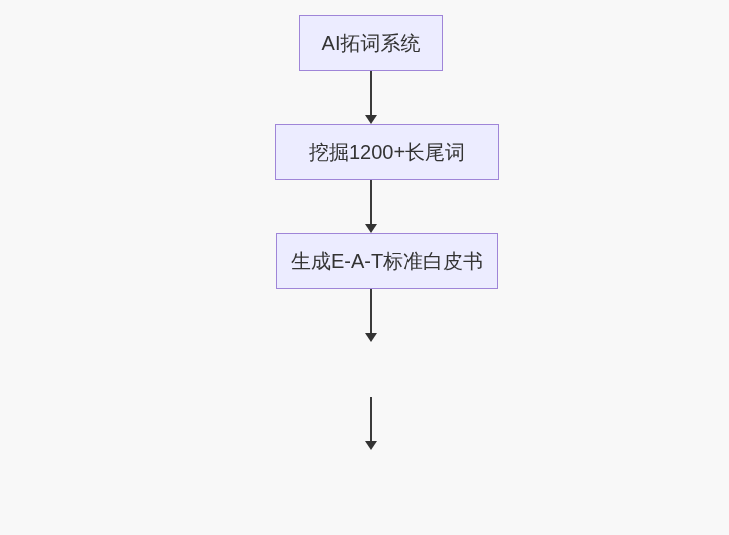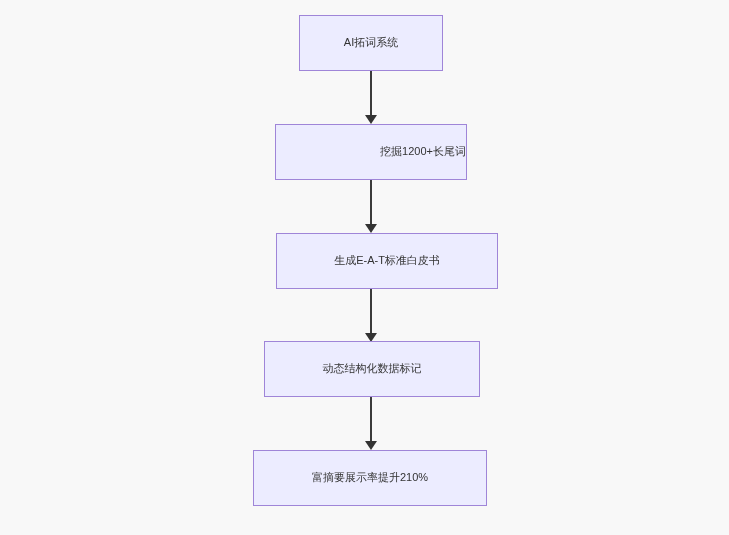--- a/index.html
+++ b/index.html
@@ -22,21 +22,21 @@
   .flow-node {
     position: absolute;
     height: 56px;
     box-sizing: border-box;
     background: #ececff;
     border: 1.5px solid #9f85d8;
     display: flex;
     align-items: center;
     justify-content: center;
     color: #333333;
-    font-size: 11px;
+    font-size: 20px;
     white-space: nowrap;
   }
   .node-label {
     display: inline-block;
     line-height: 1;
     padding-bottom: 1px;
   }
   .edge-line {
     position: absolute;
     left: 370px;
@@ -48,21 +48,21 @@
     position: absolute;
     left: 365px;
     width: 0;
     height: 0;
     border-left: 6px solid transparent;
     border-right: 6px solid transparent;
     border-top: 9px solid #333333;
   }
   
   #node-1 { left: 299px; top: 15px;  width: 144px; }
-  #node-2 { left: 275px; top: 124px; width: 192px; justify-content: flex-end; }
+  #node-2 { left: 275px; top: 124px; width: 224px; }
   #node-3 { left: 276px; top: 233px; width: 222px; }
   #node-4 { left: 264px; top: 341px; width: 216px; }
   #node-5 { left: 253px; top: 450px; width: 234px; }
   
   #edge-line-1 { top: 71px;  }
   #edge-head-1 { top: 115px; }
   #edge-line-2 { top: 180px; }
   #edge-head-2 { top: 224px; }
   #edge-line-3 { top: 289px; }
   #edge-head-3 { top: 333px; }
@@ -88,24 +88,18 @@
   <div class="edge-line" id="edge-line-2"></div>
   <div class="edge-head" id="edge-head-2"></div>
 
   <div class="flow-node" id="node-3">
     <span class="node-label">生成E-A-T标准白皮书</span>
   </div>
 
   <div class="edge-line" id="edge-line-3"></div>
   <div class="edge-head" id="edge-head-3"></div>
 
-  <div class="flow-node" id="node-4">
-    <span class="node-label">动态结构化数据标记</span>
-  </div>
 
   <div class="edge-line" id="edge-line-4"></div>
   <div class="edge-head" id="edge-head-4"></div>
 
-  <div class="flow-node" id="node-5">
-    <span class="node-label">富摘要展示率提升210%</span>
-  </div>
 
 </div>
 
 </body></html>

